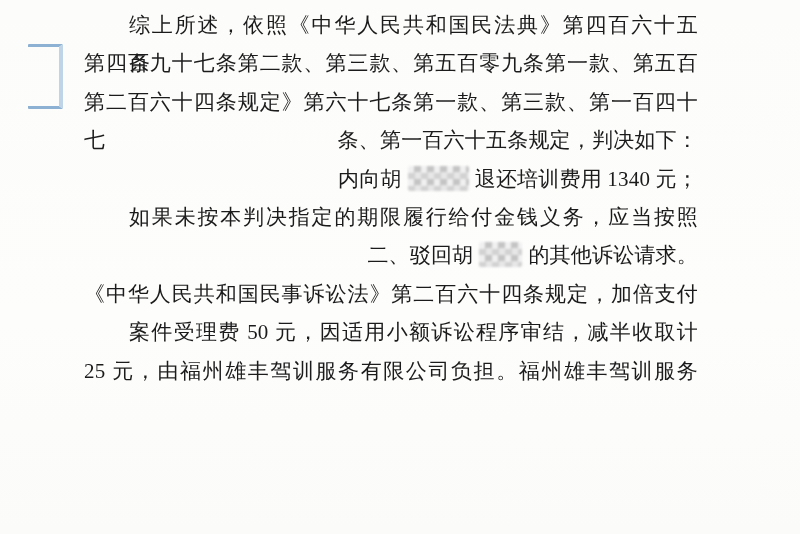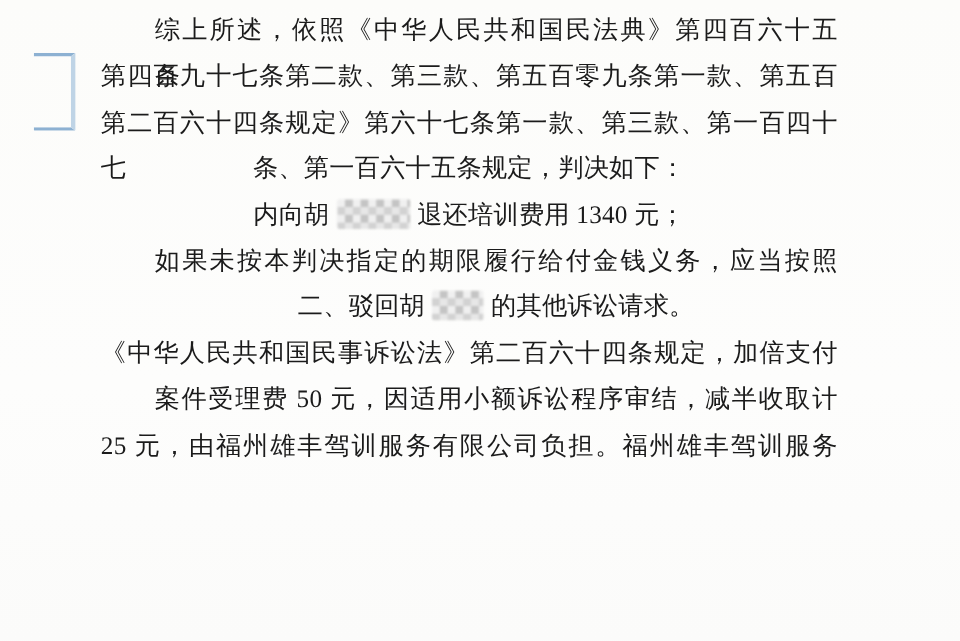--- a/index.html
+++ b/index.html
@@ -34,21 +34,21 @@
   }
   .doc-body{
     position:absolute;left:84px;top:6px;width:614px;
   }
   .line{
     font-size:21px;
     line-height:38.4px;
     height:38.4px;
     letter-spacing:.2px;
     white-space:nowrap;
-    text-align:center;
+    text-align:right;
     color:var(--ink);
     -webkit-font-smoothing:antialiased;
   }
   .line.justify{
     white-space:normal;
     text-align:justify;
     text-align-last:justify;
     text-justify:inter-character;
   }
   .line.indent{padding-left:45px;}

